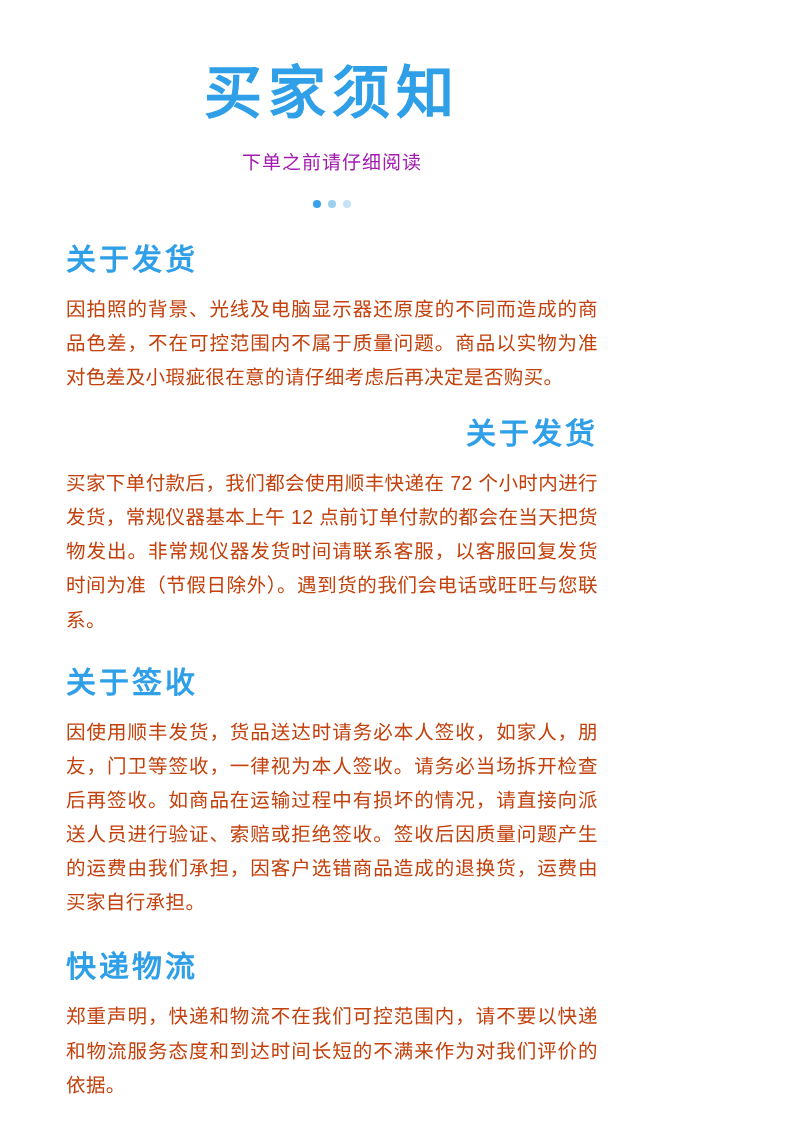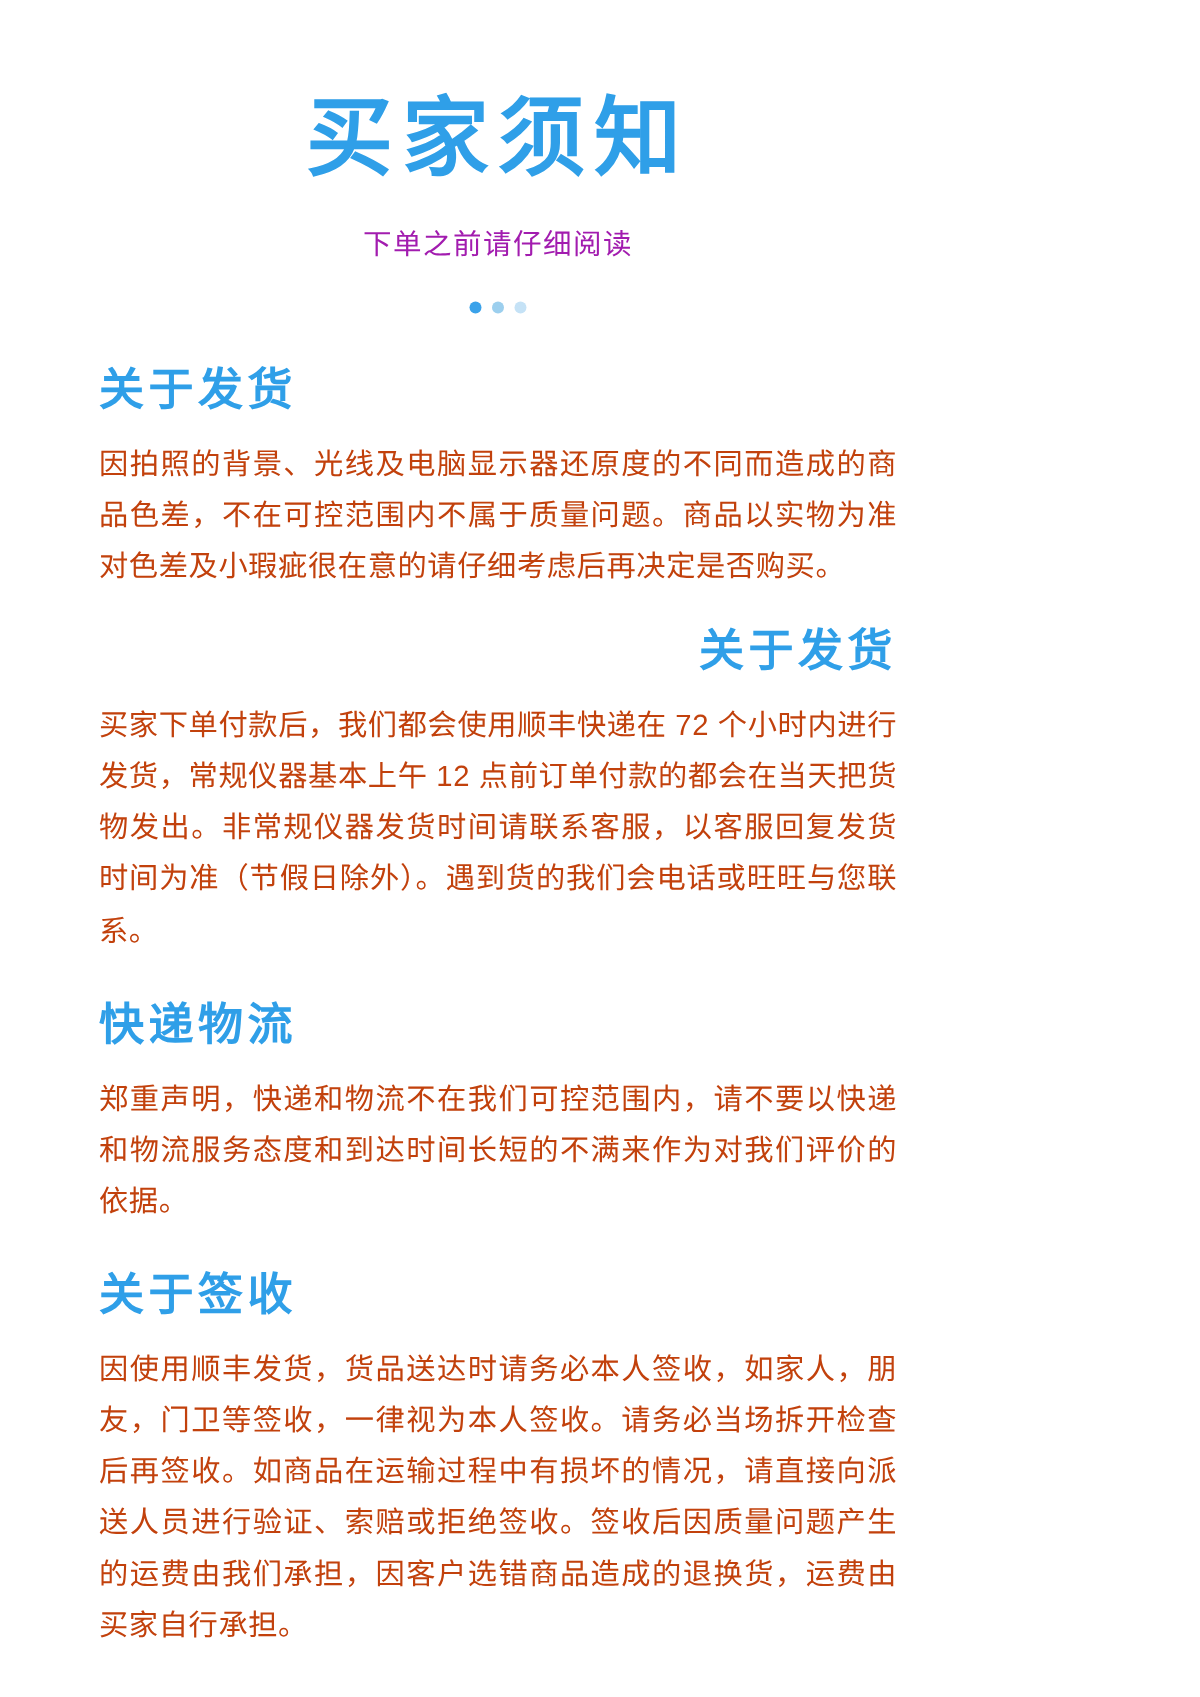--- a/index.html
+++ b/index.html
@@ -108,24 +108,24 @@
     <div class="section s-color">
       <h2 class="section-title">关于发货</h2>
       <p class="section-body">因拍照的背景、光线及电脑显示器还原度的不同而造成的商品色差，不在可控范围内不属于质量问题。商品以实物为准对色差及小瑕疵很在意的请仔细考虑后再决定是否购买。</p>
     </div>
 
     <div class="section s-ship">
       <h2 class="section-title">关于发货</h2>
       <p class="section-body">买家下单付款后，我们都会使用顺丰快递在 72 个小时内进行发货，常规仪器基本上午 12 点前订单付款的都会在当天把货物发出。非常规仪器发货时间请联系客服，以客服回复发货时间为准（节假日除外）。遇到货的我们会电话或旺旺与您联系。</p>
     </div>
 
+    <div class="section s-receipt">
+      <h2 class="section-title">关于签收</h2>
+      <p class="section-body">因使用顺丰发货，货品送达时请务必本人签收，如家人，朋友，门卫等签收，一律视为本人签收。请务必当场拆开检查后再签收。如商品在运输过程中有损坏的情况，请直接向派送人员进行验证、索赔或拒绝签收。签收后因质量问题产生的运费由我们承担，因客户选错商品造成的退换货，运费由买家自行承担。</p>
+    </div>
+
     <div class="section s-logistics">
       <h2 class="section-title">快递物流</h2>
       <p class="section-body">郑重声明，快递和物流不在我们可控范围内，请不要以快递和物流服务态度和到达时间长短的不满来作为对我们评价的依据。</p>
-    </div>
-
-    <div class="section s-receipt">
-      <h2 class="section-title">关于签收</h2>
-      <p class="section-body">因使用顺丰发货，货品送达时请务必本人签收，如家人，朋友，门卫等签收，一律视为本人签收。请务必当场拆开检查后再签收。如商品在运输过程中有损坏的情况，请直接向派送人员进行验证、索赔或拒绝签收。签收后因质量问题产生的运费由我们承担，因客户选错商品造成的退换货，运费由买家自行承担。</p>
     </div>
 
   </div>
 </div>
 
 </body></html>

